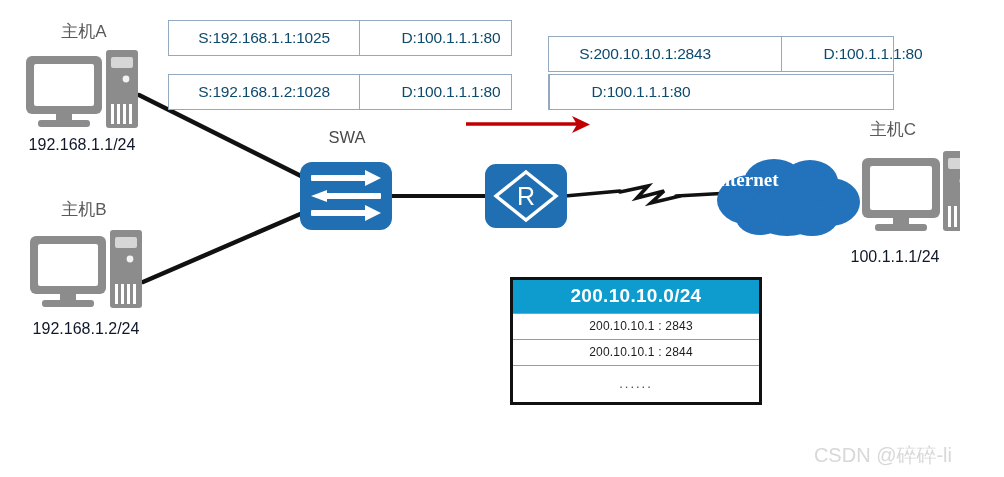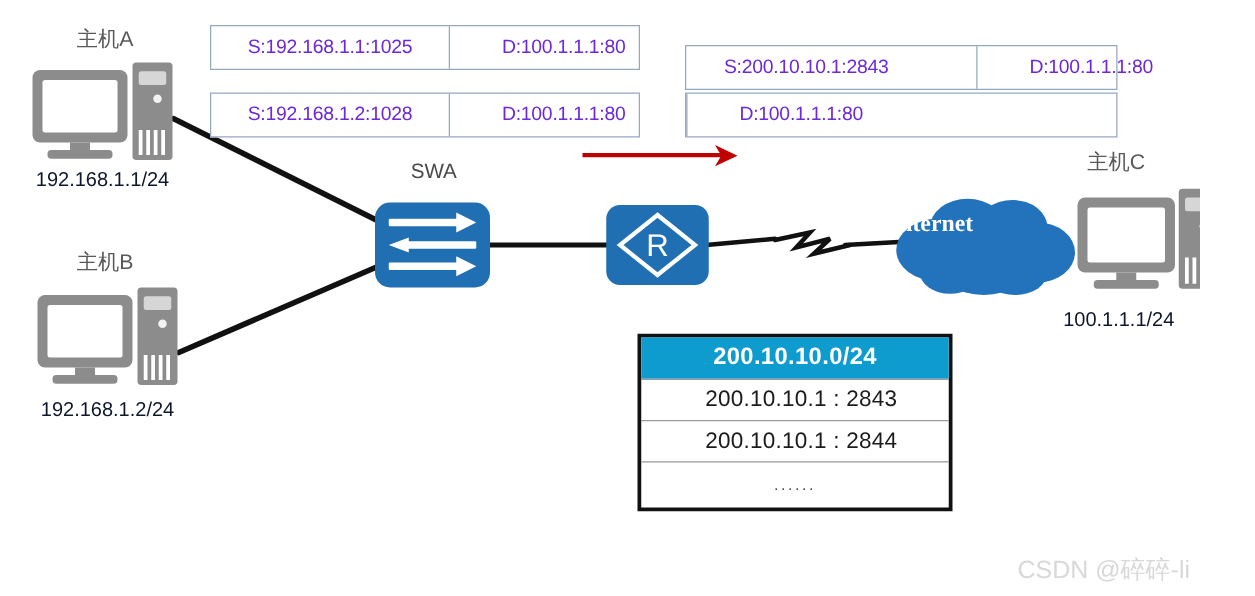--- a/index.html
+++ b/index.html
@@ -23,21 +23,21 @@
     align-items:stretch;
     border:1.5px solid #93a9c0;
     background:#ffffff;
     box-sizing:border-box;
   }
   .pkt .cell{
     display:flex;
     align-items:center;
     justify-content:center;
     font-size:15.5px;
-    color:#6d28d9;
+    color:#0c4a6e;
     letter-spacing:-0.2px;
     white-space:nowrap;
     box-sizing:border-box;
     padding:0 6px;
   }
   .pkt .cell.src{flex:0 0 auto;}
   .pkt .cell.dst{flex:0 0 auto;border-left:1.5px solid #93a9c0;padding-left:37px;}
 
   
   .nodelabel{
@@ -58,38 +58,38 @@
     position:absolute;
     font-size:16.5px;
     color:#4a4a4a;
     white-space:nowrap;
     text-align:center;
   }
 
   
   #nat-table{
     position:absolute;
-    left:510px; top:267px;
+    left:510px; top:277px;
     width:252px;
     border:3px solid #111111;
     background:#ffffff;
     box-sizing:border-box;
   }
   #nat-table .hdr{
     background:#0e9ccf;
     color:#ffffff;
     font-size:19px;
     font-weight:bold;
     text-align:center;
     padding:5px 0 6px 0;
     letter-spacing:0.3px;
   }
   #nat-table .row{
     border-top:1.5px solid #9a9a9a;
-    font-size:18px;
+    font-size:12px;
     color:#1c1c1c;
     text-align:center;
     padding:5px 0 6px 10px;
     letter-spacing:0.2px;
   }
   #nat-table .row.ellipsis{
     font-size:13px;
     color:#4a4a4a;
     letter-spacing:2px;
     padding:10px 0 11px 0;

